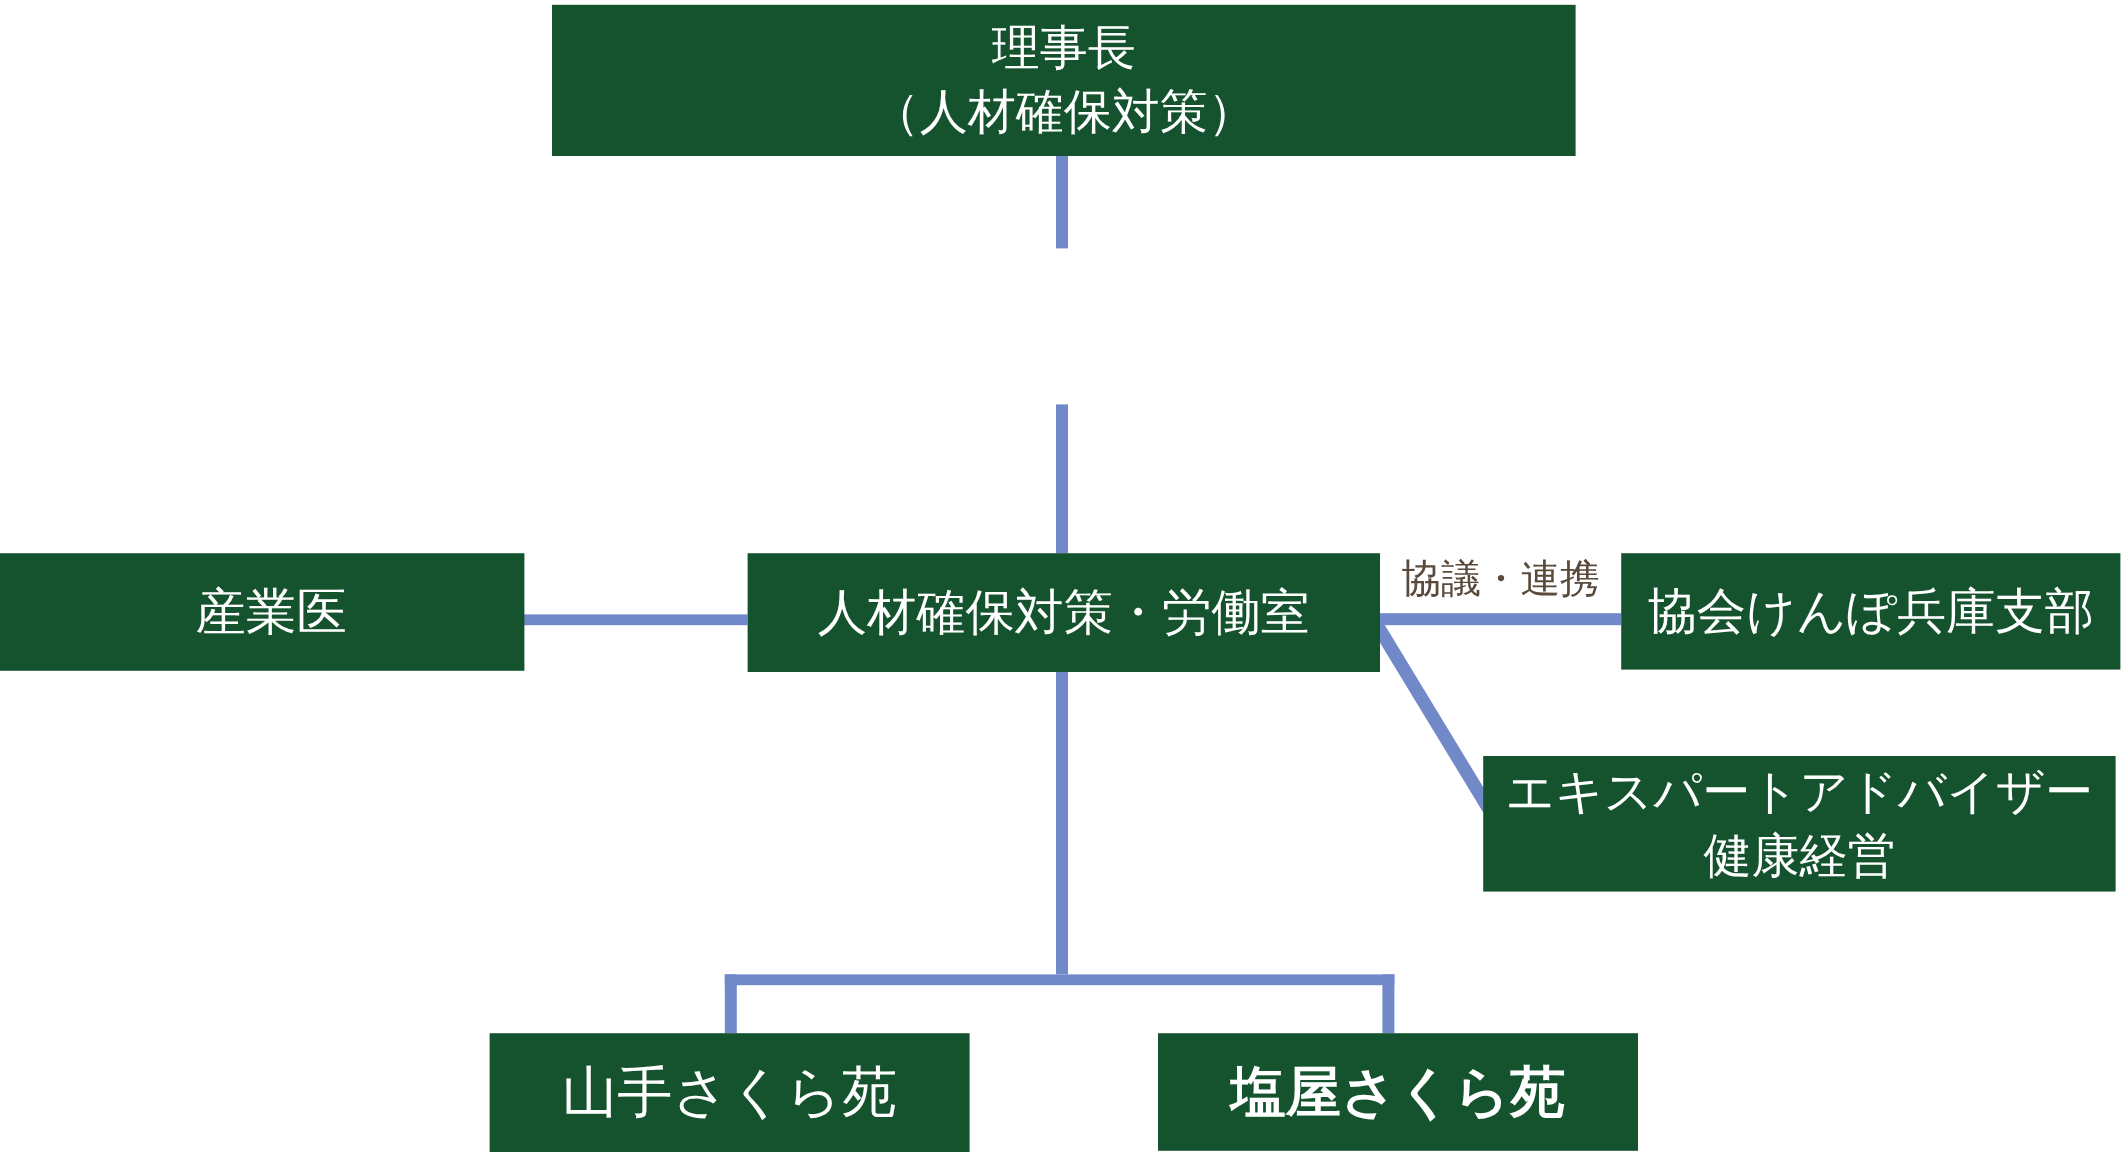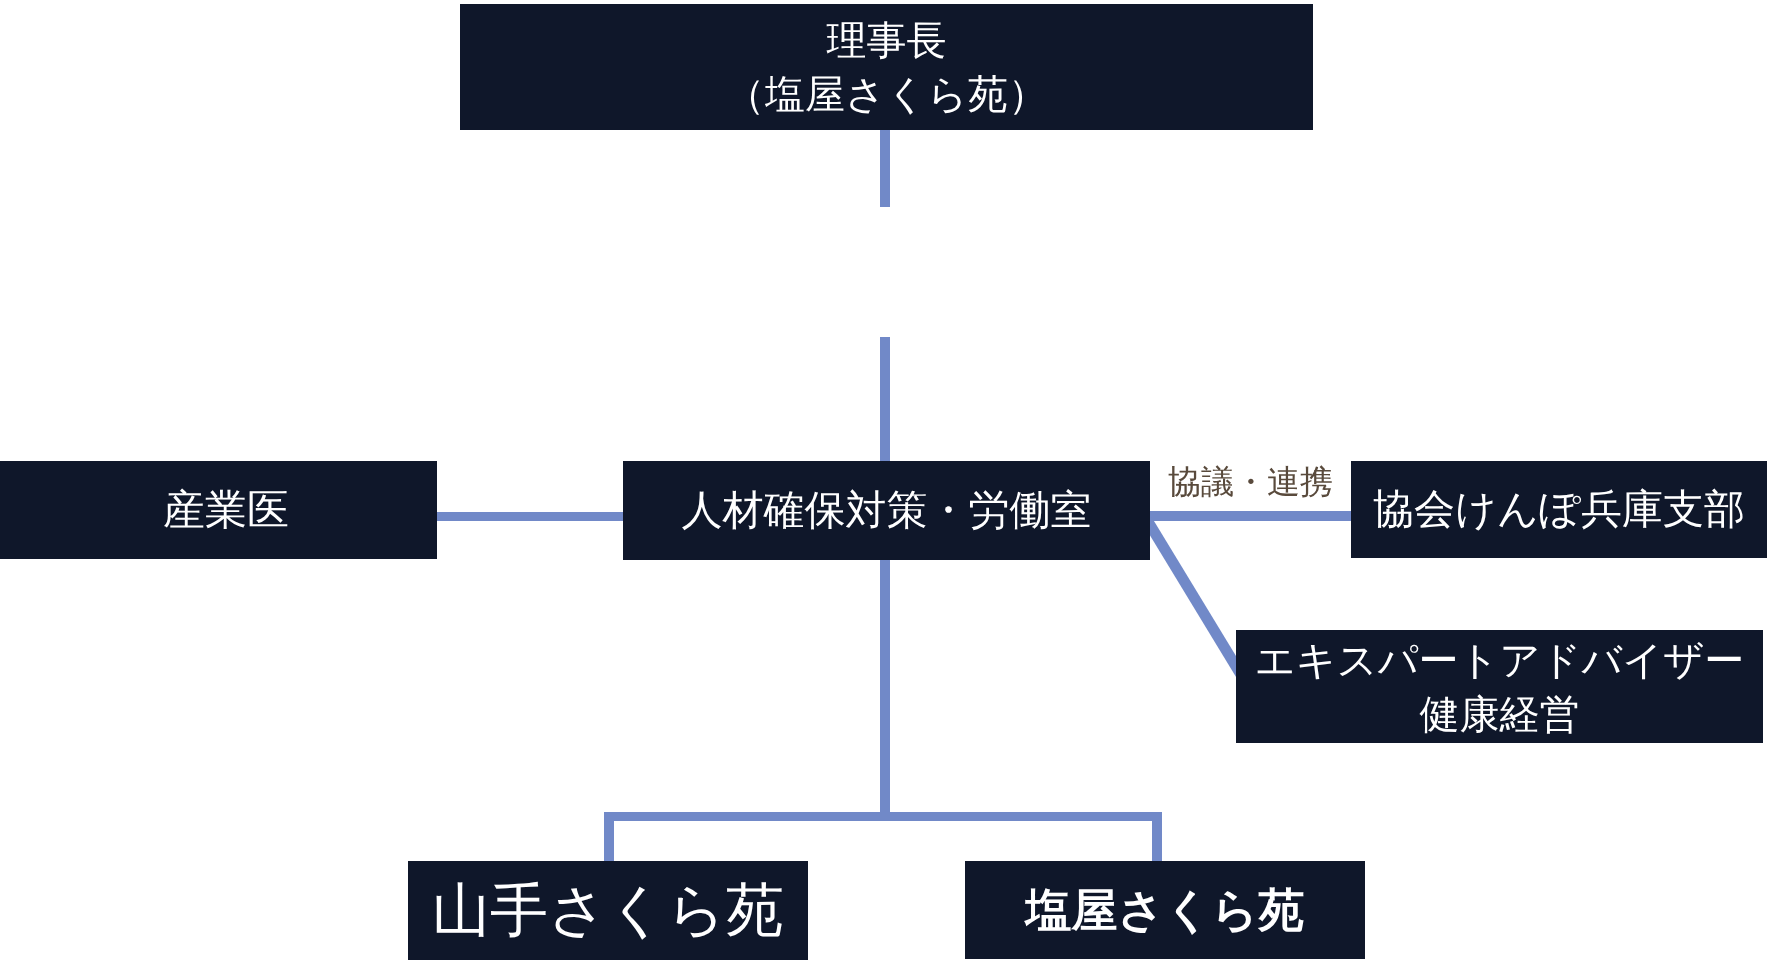--- a/index.html
+++ b/index.html
@@ -10,21 +10,21 @@
   }
   .canvas {
     position: relative;
     width: 1773px;
     height: 962px;
     background: #ffffff;
     overflow: hidden;
   }
   .box {
     position: absolute;
-    background: #0f172a;
+    background: #14532d;
     color: #ffffff;
     display: flex;
     flex-direction: column;
     align-items: center;
     justify-content: center;
     text-align: center;
     line-height: 1.35;
   }
   .connector {
     position: absolute;
@@ -38,21 +38,21 @@
     height: 962px;
     pointer-events: none;
   }
   
   #node-chairman { left: 460px; top: 4px;   width: 853px; height: 126px; font-size: 40px; }
   #node-hq       { left: 460px; top: 207px; width: 853px; height: 130px; font-size: 40px; }
   #node-sangyoi  { left: 0px;   top: 461px; width: 422px; height: 98px;  font-size: 42px; padding-left: 15px; }
   #node-jinzai   { left: 623px; top: 461px; width: 527px; height: 99px;  font-size: 41px; }
   #node-kyokai   { left: 1351px;top: 461px; width: 416px; height: 97px;  font-size: 41px; }
   #node-advisor  { left: 1236px;top: 630px; width: 527px; height: 113px; font-size: 40px; }
-  #node-yamate   { left: 408px; top: 861px; width: 400px; height: 99px;  font-size: 58px; }
+  #node-yamate   { left: 408px; top: 861px; width: 400px; height: 99px;  font-size: 46px; }
   #node-shioya   { left: 965px; top: 861px; width: 400px; height: 98px;  font-size: 46px; font-weight: bold; }
   
   #conn-top-1        { left: 880px;  top: 130px; width: 10px;  height: 77px; }
   #conn-top-2        { left: 880px;  top: 337px; width: 10px;  height: 124px; }
   #conn-left-h       { left: 422px;  top: 512px; width: 201px; height: 9px; }
   #conn-right-h      { left: 1150px; top: 511px; width: 201px; height: 10px; }
   #conn-mid-v        { left: 880px;  top: 560px; width: 10px;  height: 252px; }
   #conn-branch-h     { left: 604px;  top: 812px; width: 558px; height: 9px; }
   #conn-branch-left  { left: 604px;  top: 812px; width: 10px;  height: 49px; }
   #conn-branch-right { left: 1152px; top: 812px; width: 10px;  height: 49px; }
@@ -82,21 +82,21 @@
   <div class="connector" id="conn-branch-h"></div>
   <div class="connector" id="conn-branch-left"></div>
   <div class="connector" id="conn-branch-right"></div>
 
   <svg class="svg-layer" viewBox="0 0 1773 962" xmlns="http://www.w3.org/2000/svg">
     <line x1="1147" y1="520" x2="1243" y2="678" stroke="#7189c8" stroke-width="11"></line>
   </svg>
 
   <div class="box" id="node-chairman">
     <div>理事長</div>
-    <div>（塩屋さくら苑）</div>
+    <div>（人材確保対策）</div>
   </div>
 
 
   <div class="box" id="node-sangyoi">
     <div>産業医</div>
   </div>
 
   <div class="box" id="node-kyokai">
     <div>協会けんぽ兵庫支部</div>
   </div>

